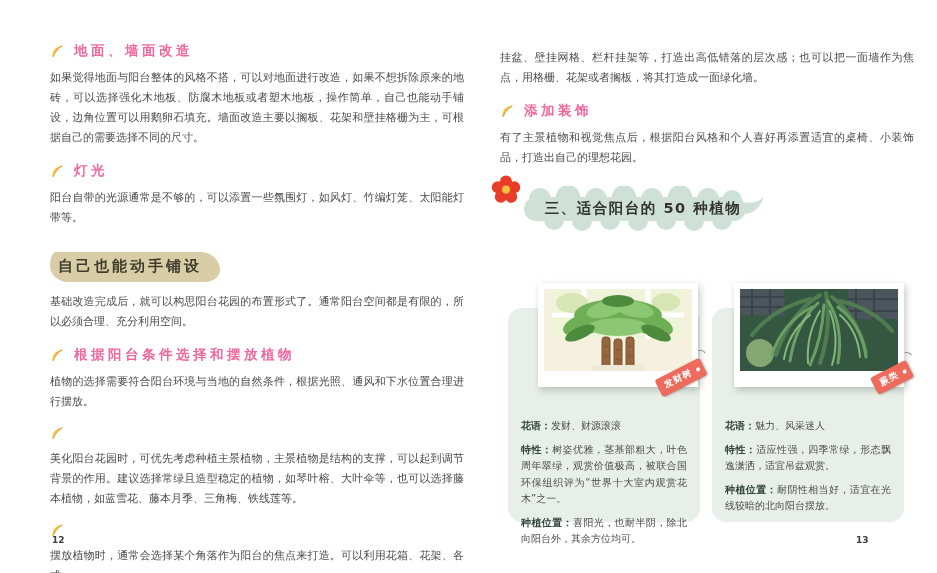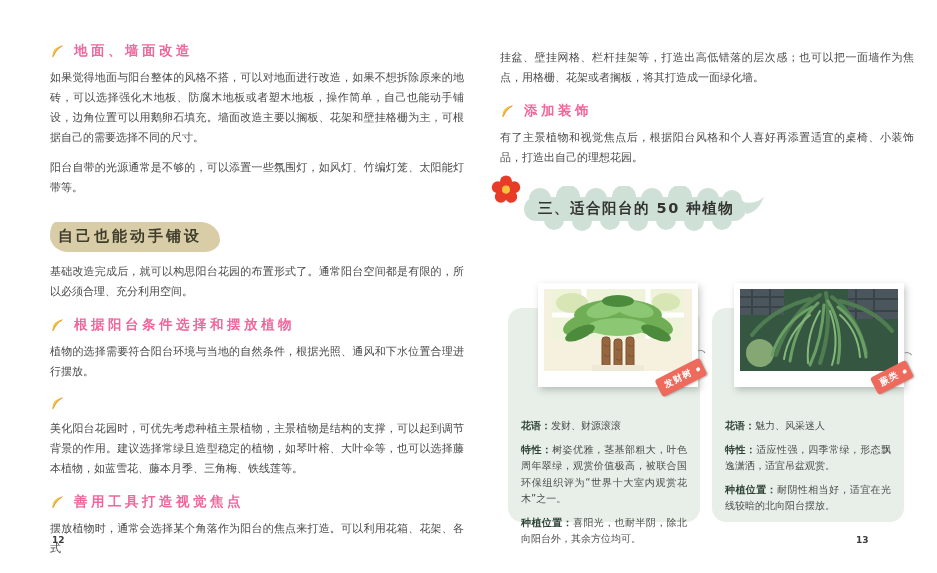--- a/index.html
+++ b/index.html
@@ -35,21 +35,21 @@
     font-size:15px;font-weight:bold;letter-spacing:3px;
     padding:5px 18px 6px 8px;
     border-radius:6px 20px 16px 18px / 14px 18px 12px 16px;
   }
 
   
   .chapter-block{position:relative;margin:18px 0 0 16px;width:260px;height:46px;}
   .chapter-cloud{position:absolute;left:0;top:0;}
   .chapter-flower{position:absolute;left:-26px;top:-12px;}
   .chapter-text{
-    position:absolute;left:22px;top:13px;width:210px;
+    position:absolute;left:22px;top:13px;width:210px;text-align:center;
     font-size:14.5px;font-weight:bold;color:#333330;letter-spacing:1.5px;
   }
 
   
   .banner-block{position:relative;margin:20px 0 0 24px;width:172px;height:32px;}
   .banner-svg{position:absolute;left:0;top:0;}
   .banner-text{
     position:absolute;left:0;top:8px;width:172px;text-align:center;
     font-size:12.5px;font-weight:bold;color:#d94a4f;letter-spacing:3px;
   }
@@ -107,20 +107,29 @@
     <span class="leaf-ic">
       <svg width="15" height="15" viewBox="0 0 16 16">
           <path d="M13.5 1.5 C8 2.5 3.5 5 3 10.5 L2 14 L3.6 13.4 C4.2 9 8 5.5 13.5 1.5 Z" fill="#f5c33b"></path>
           <path d="M13.2 1.8 C9 4.6 5.5 7.8 3.4 13.4" stroke="#e08a28" stroke-width="1" fill="none"></path>
         </svg>
     </span>
     <span>地面、墙面改造</span>
   </div>
   <p class="para">如果觉得地面与阳台整体的风格不搭，可以对地面进行改造，如果不想拆除原来的地砖，可以选择强化木地板、防腐木地板或者塑木地板，操作简单，自己也能动手铺设，边角位置可以用鹅卵石填充。墙面改造主要以搁板、花架和壁挂格栅为主，可根据自己的需要选择不同的尺寸。</p>
 
+  <div class="leaf-heading">
+    <span class="leaf-ic">
+      <svg width="15" height="15" viewBox="0 0 16 16">
+          <path d="M13.5 1.5 C8 2.5 3.5 5 3 10.5 L2 14 L3.6 13.4 C4.2 9 8 5.5 13.5 1.5 Z" fill="#f5c33b"></path>
+          <path d="M13.2 1.8 C9 4.6 5.5 7.8 3.4 13.4" stroke="#e08a28" stroke-width="1" fill="none"></path>
+        </svg>
+    </span>
+    <span>灯光</span>
+  </div>
   <p class="para">阳台自带的光源通常是不够的，可以添置一些氛围灯，如风灯、竹编灯笼、太阳能灯带等。</p>
 
   <div>
     <span class="pill-title">自己也能动手铺设</span>
   </div>
   <p class="para">基础改造完成后，就可以构思阳台花园的布置形式了。通常阳台空间都是有限的，所以必须合理、充分利用空间。</p>
 
   <div class="leaf-heading">
     <span class="leaf-ic">
       <svg width="15" height="15" viewBox="0 0 16 16">
@@ -142,21 +151,20 @@
   </div>
   <p class="para">美化阳台花园时，可优先考虑种植主景植物，主景植物是结构的支撑，可以起到调节背景的作用。建议选择常绿且造型稳定的植物，如琴叶榕、大叶伞等，也可以选择藤本植物，如蓝雪花、藤本月季、三角梅、铁线莲等。</p>
 
   <div class="leaf-heading">
     <span class="leaf-ic">
       <svg width="15" height="15" viewBox="0 0 16 16">
           <path d="M13.5 1.5 C8 2.5 3.5 5 3 10.5 L2 14 L3.6 13.4 C4.2 9 8 5.5 13.5 1.5 Z" fill="#f5c33b"></path>
           <path d="M13.2 1.8 C9 4.6 5.5 7.8 3.4 13.4" stroke="#e08a28" stroke-width="1" fill="none"></path>
         </svg>
     </span>
-    <span>善用工具打造视觉焦点</span>
   </div>
   <p class="para">摆放植物时，通常会选择某个角落作为阳台的焦点来打造。可以利用花箱、花架、各式</p>
 </div>
 
 <div class="page-col right-col">
 
   <p class="para" style="margin-top:8px">挂盆、壁挂网格、栏杆挂架等，打造出高低错落的层次感；也可以把一面墙作为焦点，用格栅、花架或者搁板，将其打造成一面绿化墙。</p>
 
   <div class="leaf-heading">
     <span class="leaf-ic">

